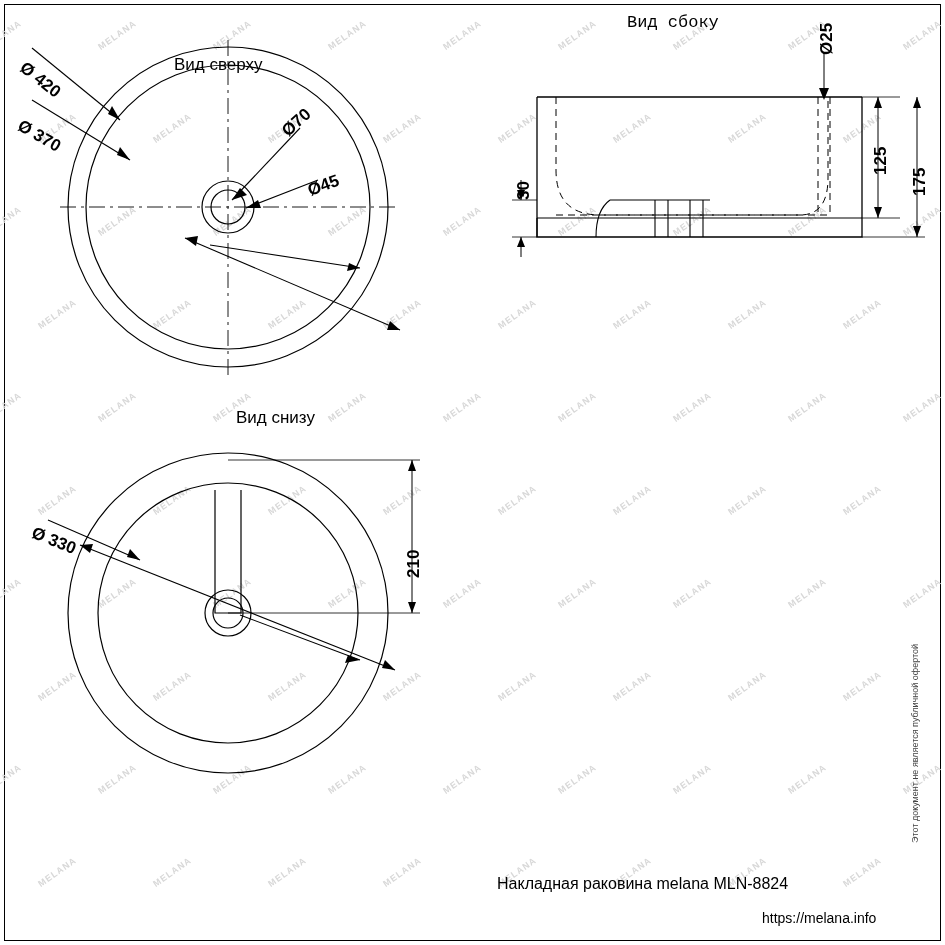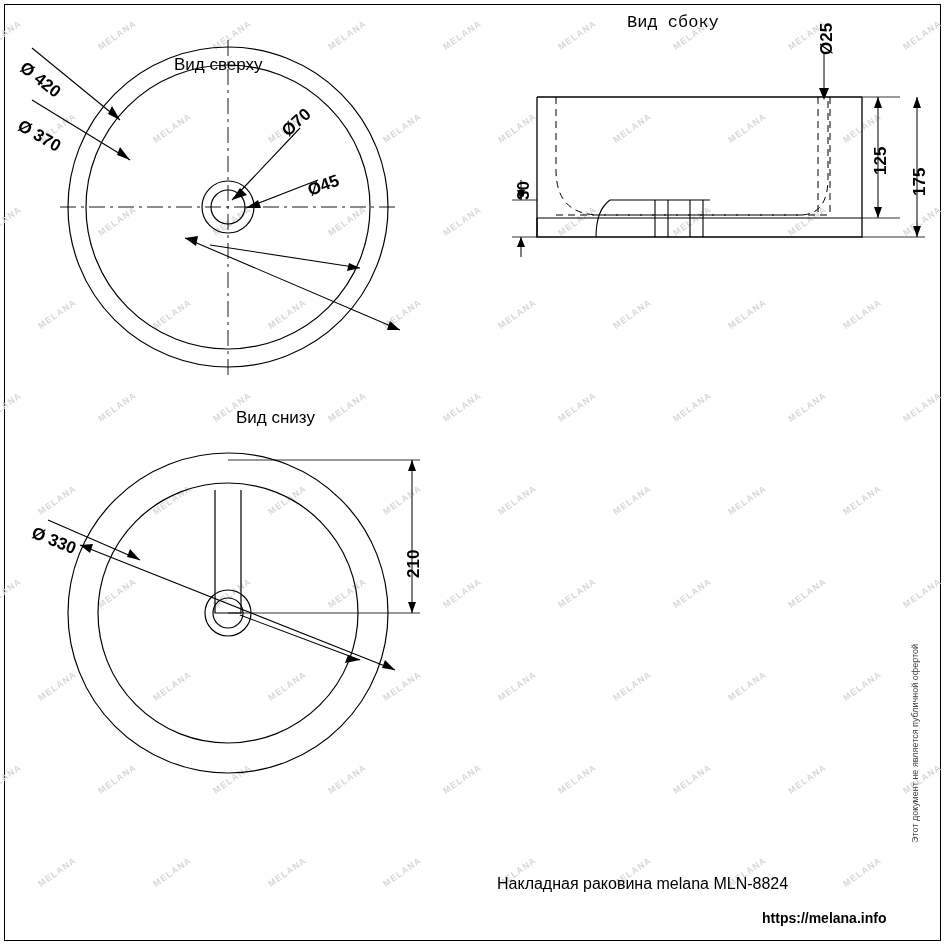--- a/index.html
+++ b/index.html
@@ -46,21 +46,20 @@
     position: absolute;
     font-size: 16px;
     color: #000;
     white-space: nowrap;
   }
   .url {
     position: absolute;
     font-size: 14px;
     color: #000;
     white-space: nowrap;
-    font-weight: bold;
   }
   .sidenote {
     position: absolute;
     font-size: 9px;
     color: #444;
     white-space: nowrap;
     transform-origin: left top;
     transform: rotate(-90deg);
   }
   .wm {

